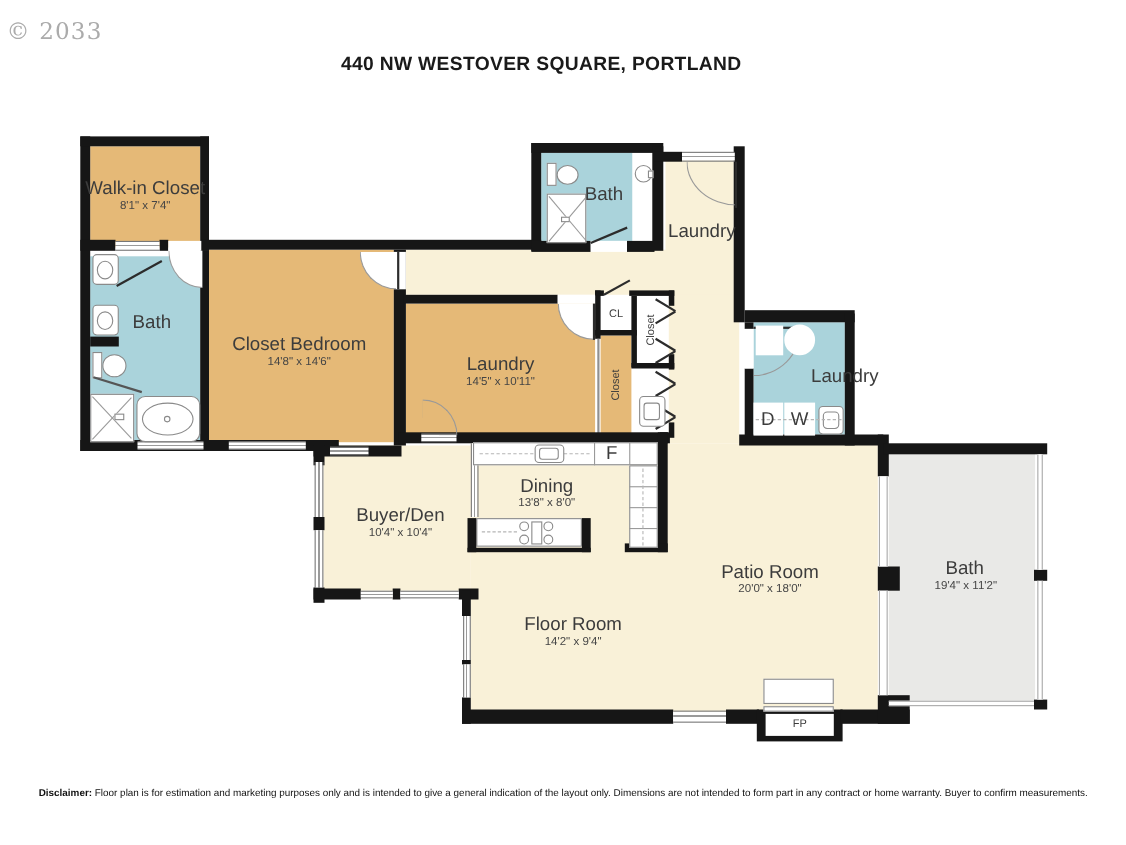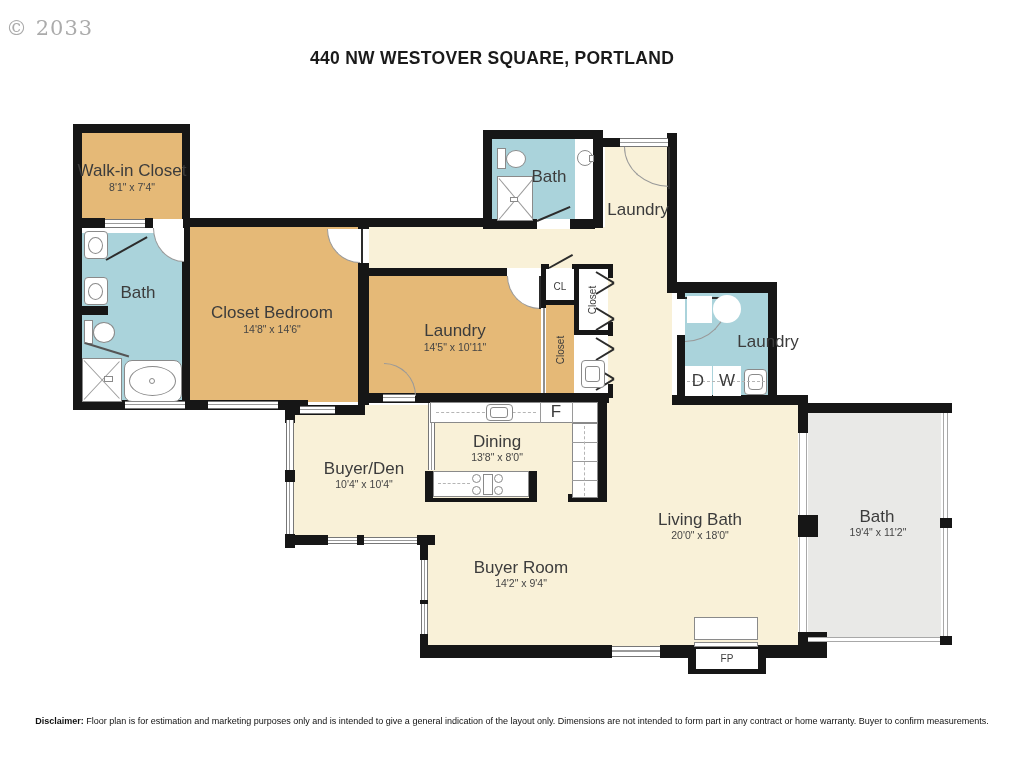--- a/index.html
+++ b/index.html
@@ -250,22 +250,22 @@
   <div class="lbl rot sm" style="left:592px;top:300px">Closet</div>
   <div class="lbl rot sm" style="left:560px;top:350px">Closet</div>
   <div class="lbl" style="left:768px;top:342px">Laundry</div>
   <div class="lbl" style="left:698px;top:381px">D</div>
   <div class="lbl" style="left:727px;top:381px">W</div>
   <div class="lbl" style="left:556px;top:412px">F</div>
   <div class="lbl" style="left:497px;top:442px">Dining</div>
   <div class="lbl dim" style="left:497px;top:457px">13'8" x 8'0"</div>
   <div class="lbl" style="left:364px;top:469px">Buyer/Den</div>
   <div class="lbl dim" style="left:364px;top:484px">10'4" x 10'4"</div>
-  <div class="lbl" style="left:700px;top:520px">Living Bath</div>
+  <div class="lbl" style="left:700px;top:520px">Patio Room</div>
   <div class="lbl dim" style="left:700px;top:535px">20'0" x 18'0"</div>
-  <div class="lbl" style="left:521px;top:568px">Buyer Room</div>
+  <div class="lbl" style="left:521px;top:568px">Floor Room</div>
   <div class="lbl dim" style="left:521px;top:583px">14'2" x 9'4"</div>
   <div class="lbl" style="left:877px;top:517px">Bath</div>
   <div class="lbl dim" style="left:878px;top:532px">19'4" x 11'2"</div>
   <div class="lbl sm" style="left:727px;top:658px">FP</div>
 
   <div class="discl"><b>Disclaimer:</b><span> Floor plan is for estimation and marketing purposes only and is intended to give a general indication of the layout only. Dimensions are not intended to form part in any contract or home warranty. Buyer to confirm measurements.</span></div>
 </div>
 
 </body></html>

